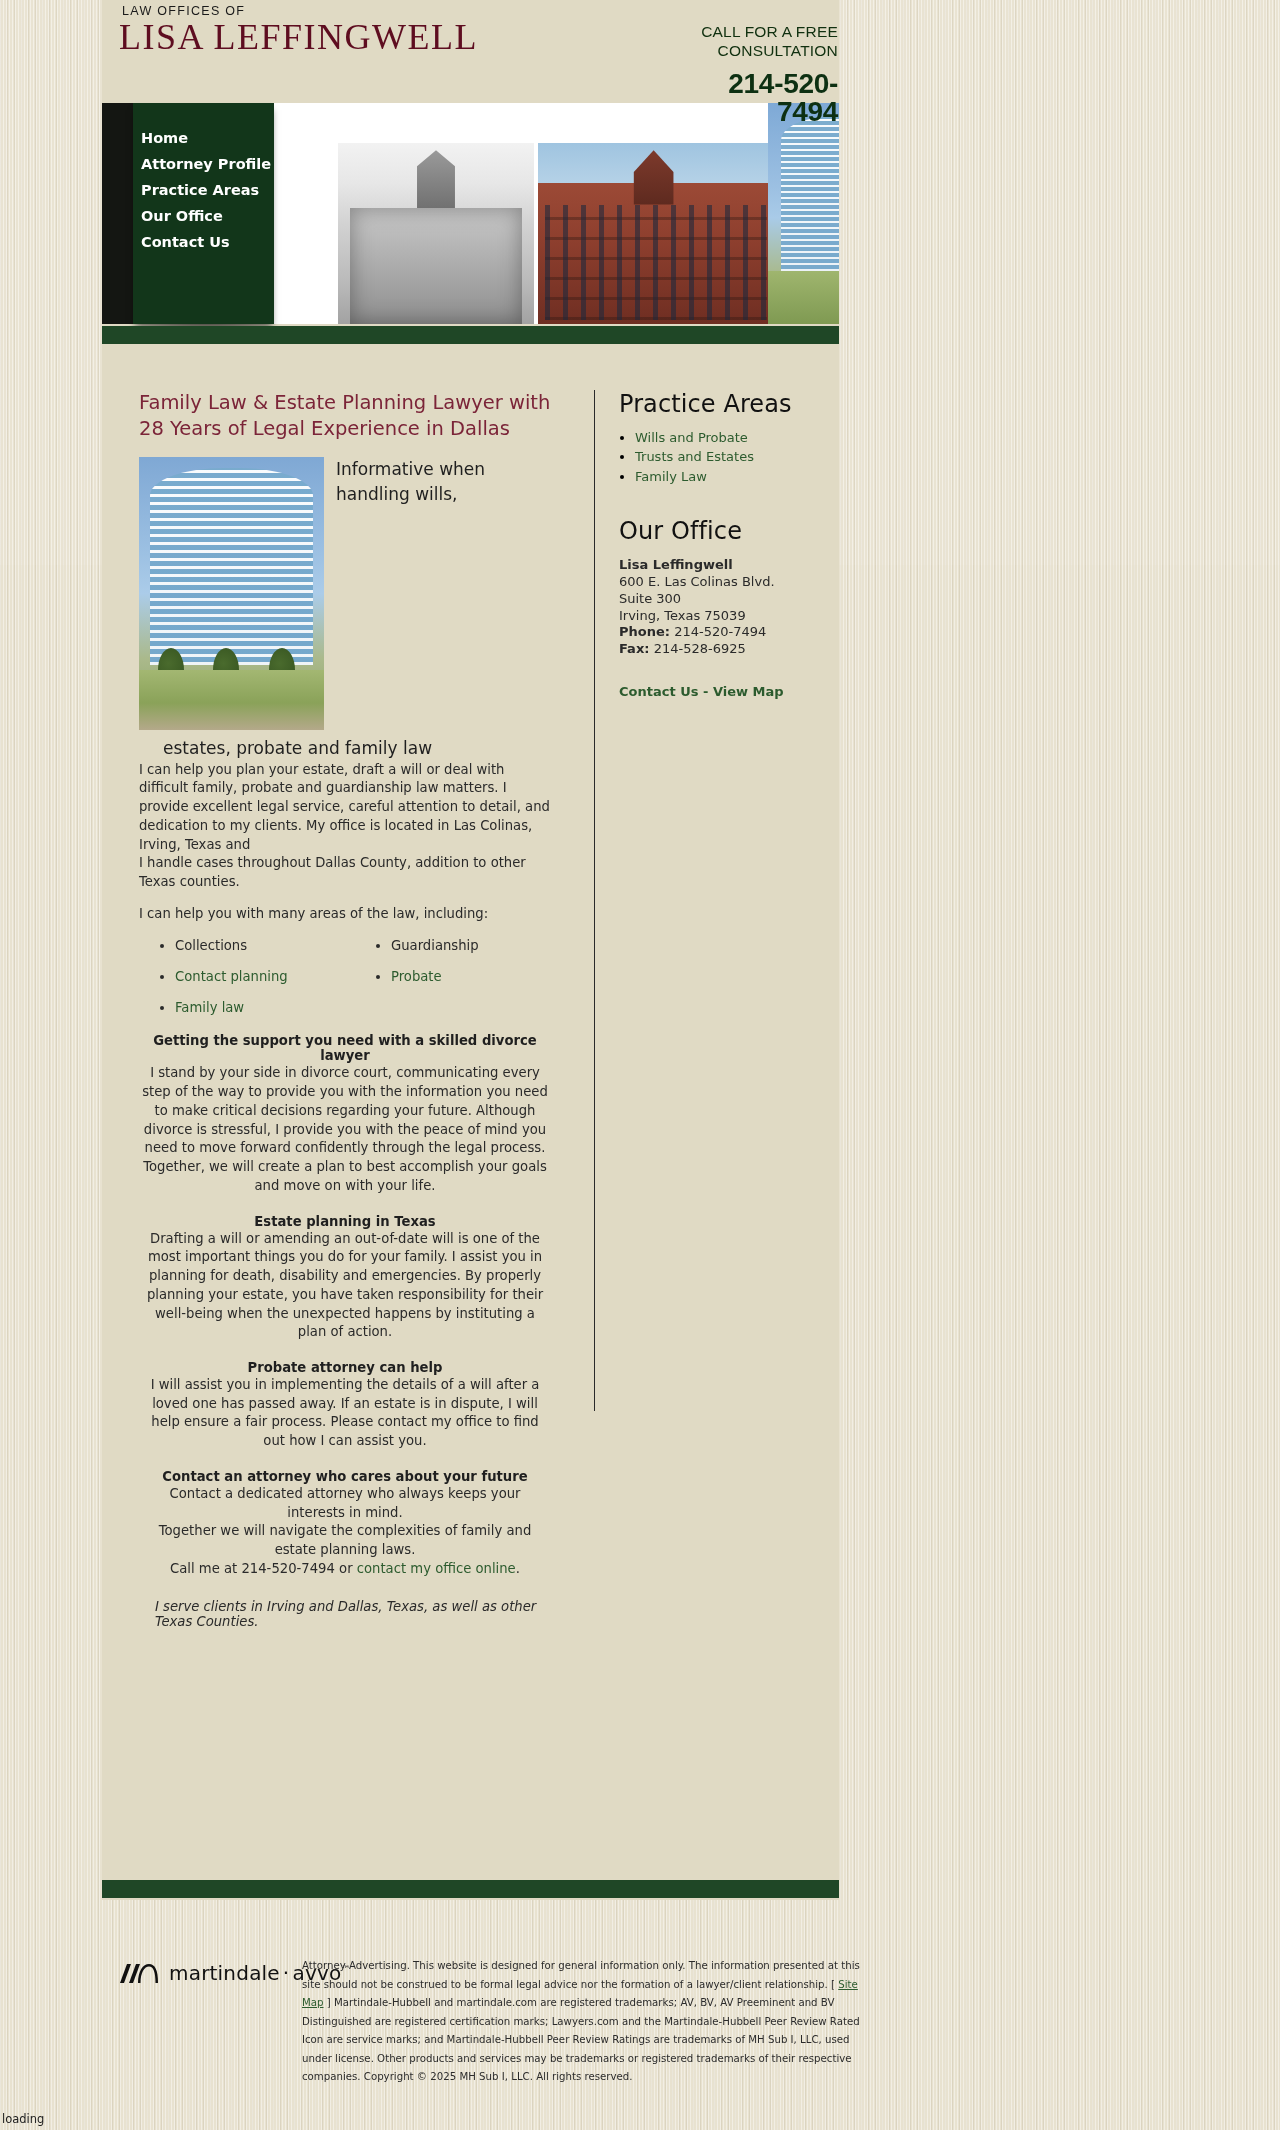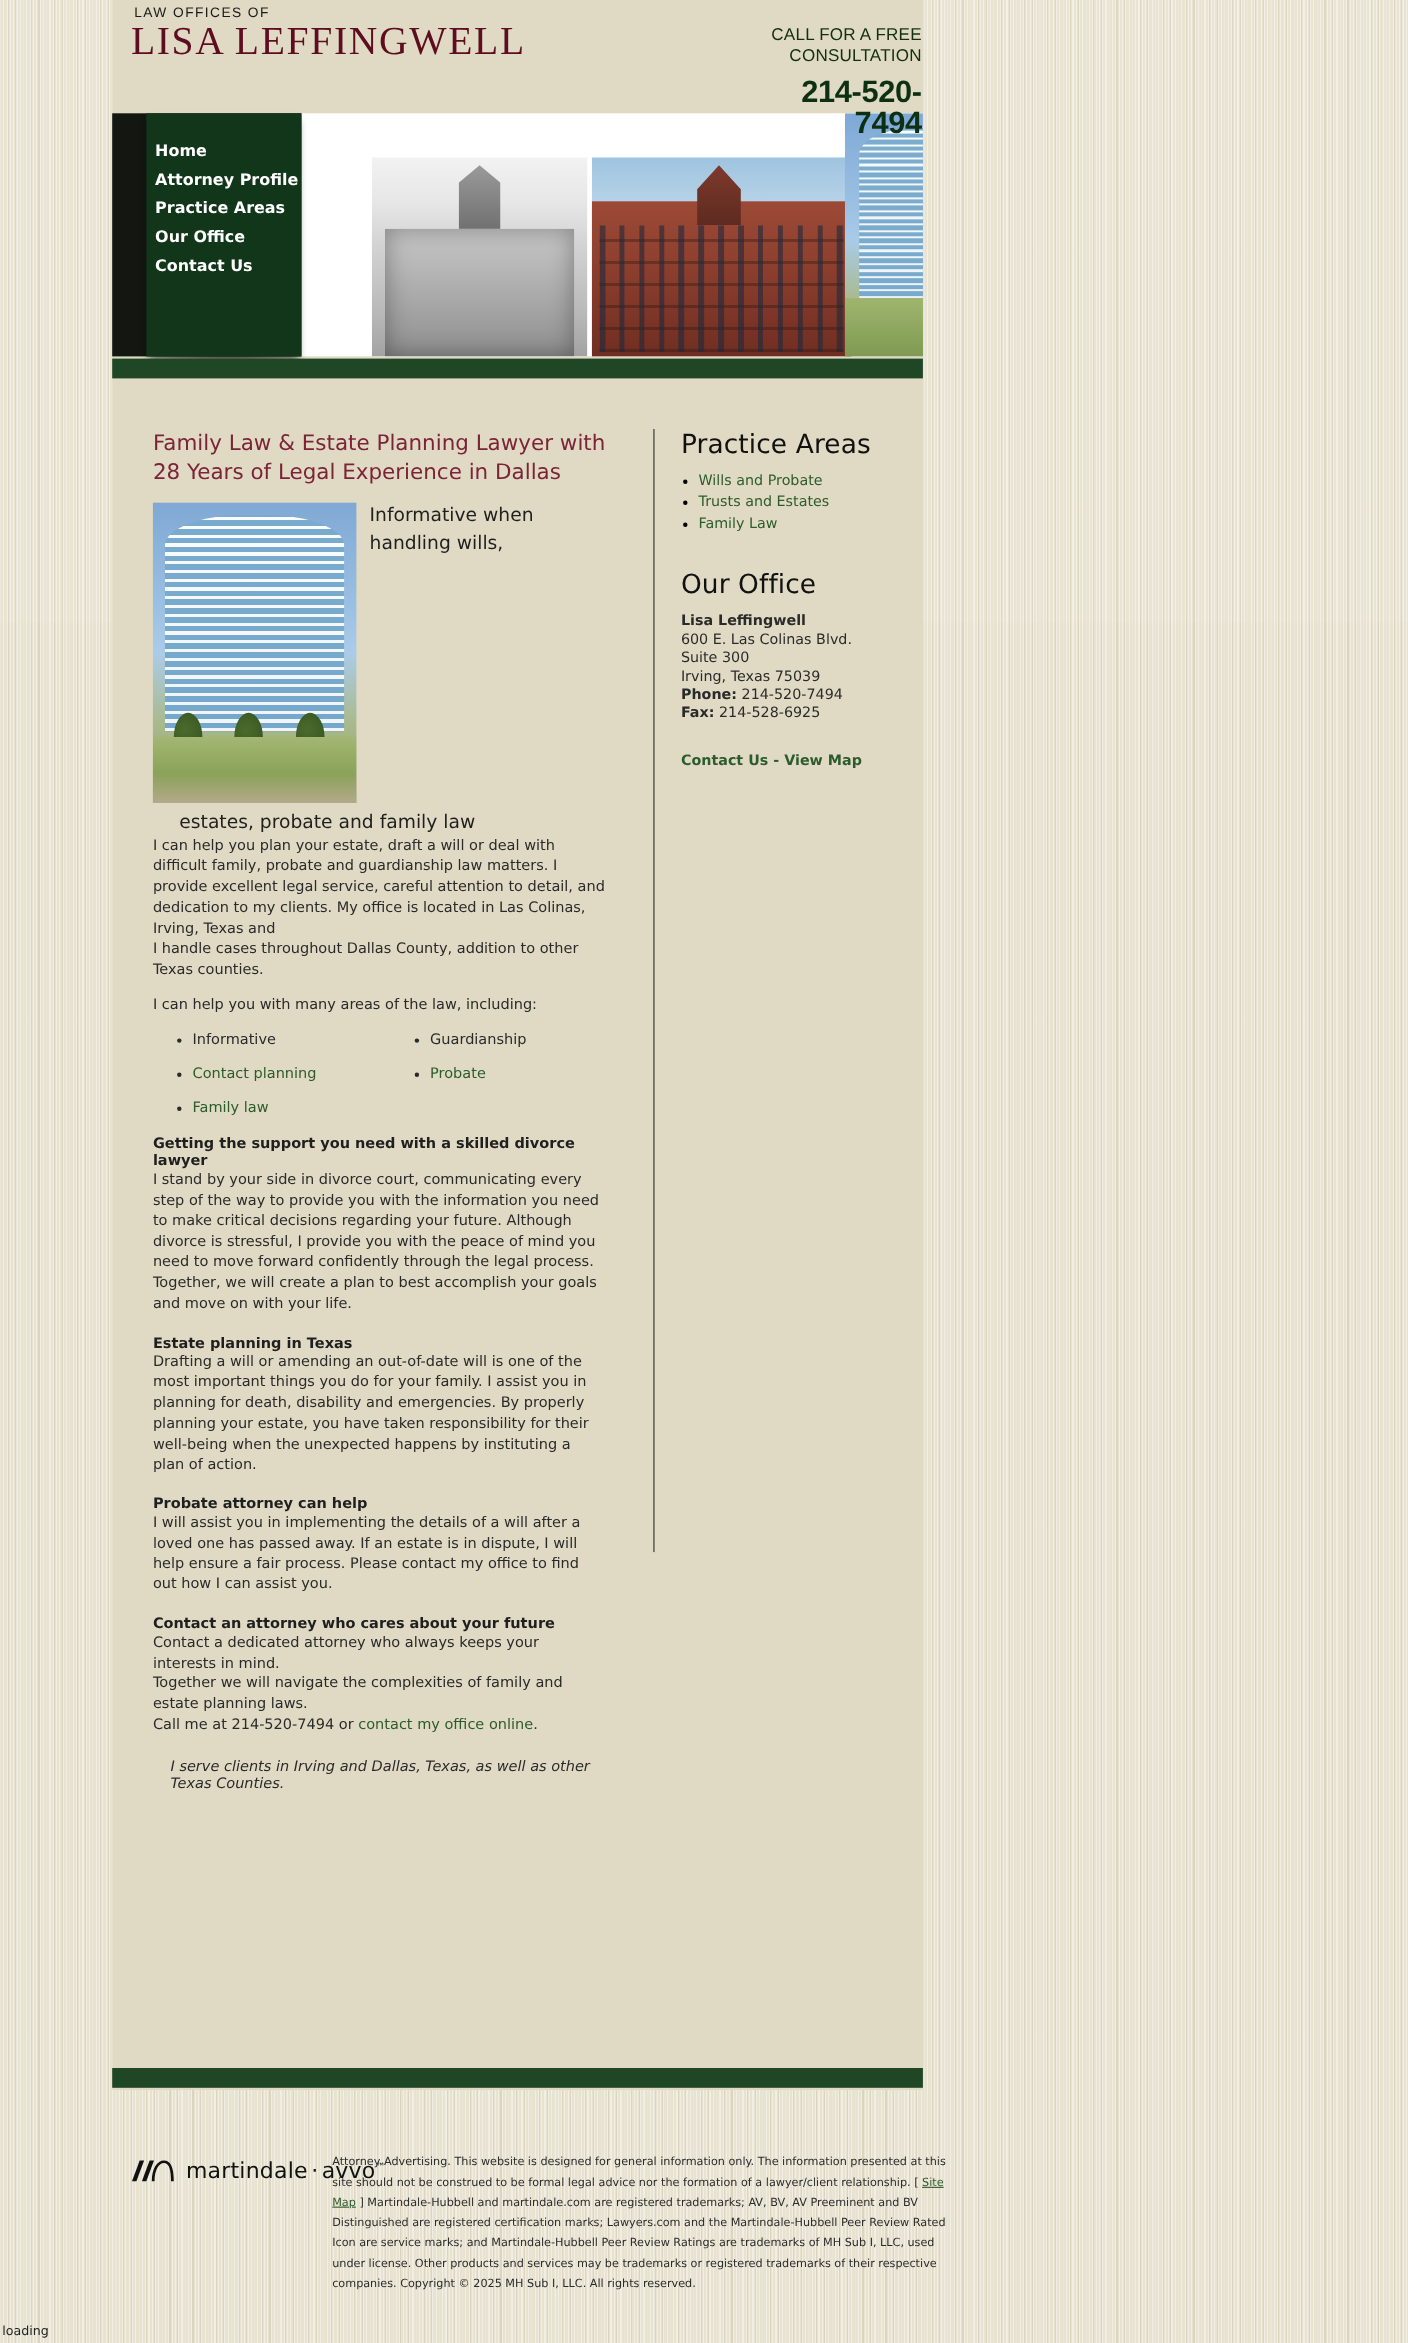--- a/index.html
+++ b/index.html
@@ -156,21 +156,21 @@
   .lead-bold{ font-weight:normal; font-size:17px; color:#1f1f1f; line-height:1.42;margin-left:24px; }
   .clear{ clear:both; }
   a.grn{ color:#2c5b2e; text-decoration:none; }
 
   .two-col{ margin:14px 0 22px 0; position:relative; min-height:74px; }
   .two-col ul{ list-style:disc; margin:0; padding:0 0 0 24px; }
   .two-col li{ font-size:13.2px; color:#2a2a2a; line-height:1.35; margin-bottom:13px; }
   .two-col .cA{ position:absolute; left:12px; top:0; width:190px; }
   .two-col .cB{ position:absolute; left:228px; top:0; width:190px; }
 
-  .sect{ margin:0 0 14px 0; }
+  .sect{ margin:0 0 14px 0;text-align:center; }
   .sect h3{ margin:0 0 1px 0; font-size:13.2px; font-weight:bold; color:#1f1f1f; }
   .sect p{ margin:0; font-size:13.2px; color:#2a2a2a; line-height:1.42; }
   .closing{ margin:20px 0 16px 16px; font-style:italic; font-size:13.2px; color:#2a2a2a; }
 
   .col-right h2{
     margin:0 0 12px 0; font-size:24px; font-weight:normal; color:#111111;
     font-family:"DejaVu Sans","Liberation Sans",sans-serif; letter-spacing:.1px;
   }
   .col-right h2.second{ margin-top:32px; }
   .col-right ul{ list-style:disc; margin:0 0 4px 0; padding:0 0 0 16px; }
@@ -280,21 +280,21 @@
 
     <div class="body-txt">
       <p>I can help you plan your estate, draft a will or deal with difficult family, probate and guardianship law matters. I provide excellent legal service, careful attention to detail, and dedication to my clients. My office is located in Las Colinas, Irving, Texas and</p>
       <p style="margin-top:-13px">I handle cases throughout Dallas County, addition to other Texas counties.</p>
       <p>I can help you with many areas of the law, including:</p>
     </div>
 
     <div class="two-col">
       <div class="cA">
         <ul>
-          <li><span>Informative</span></li>
+          <li><span>Collections</span></li>
           <li><a class="grn" href="#">Contact planning</a></li>
           <li><a class="grn" href="#">Family law</a></li>
         </ul>
       </div>
       <div class="cB">
         <ul>
           <li><span>Guardianship</span></li>
           <li><a class="grn" href="#">Probate</a></li>
         </ul>
       </div>

